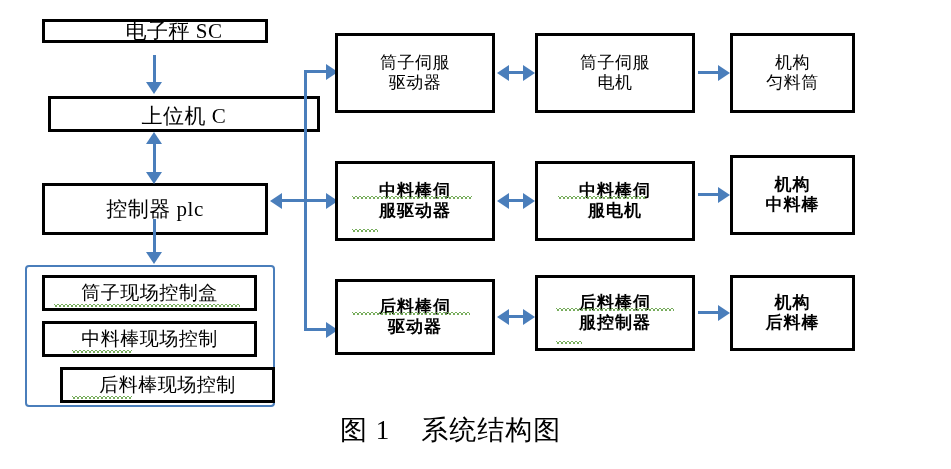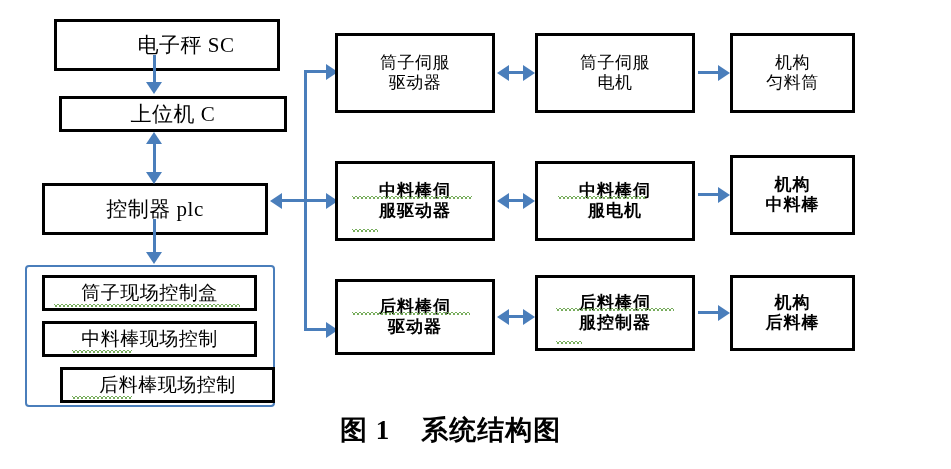--- a/index.html
+++ b/index.html
@@ -85,44 +85,43 @@
     border-right: 12px solid #4a7ebb;
   }
 
   
   .caption {
     position: absolute;
     font-size: 27px;
     color: #000000;
     white-space: pre;
     letter-spacing: 1px;
-    font-weight: bold;
   }
 
   
   .squiggle {
     position: absolute;
     height: 3px;
     background-image:
       linear-gradient(45deg, transparent 40%, #5f9e3f 40%, #5f9e3f 60%, transparent 60%),
       linear-gradient(-45deg, transparent 40%, #5f9e3f 40%, #5f9e3f 60%, transparent 60%);
     background-size: 4px 4px;
     opacity: 0.85;
   }
 </style>
 </head>
 <body>
 
 <div id="canvas">
 
-  <div class="node left-node" style="left:54px; top:19px; width:226px; height:52px;padding-left:38px;">
+  <div class="node left-node" style="left:42px; top:19px; width:226px; height:24px;padding-left:38px;">
     <span class="ln">电子秤 SC</span>
   </div>
 
-  <div class="node left-node" style="left:59px; top:96px; width:228px; height:36px;">
+  <div class="node left-node" style="left:48px; top:96px; width:272px; height:36px;justify-content:flex-end;">
     <span class="ln">上位机 C</span>
   </div>
 
   <div class="node left-node" style="left:42px; top:183px; width:226px; height:52px;">
     <span class="ln">控制器 plc</span>
   </div>
 
   <div class="group-box" style="left:25px; top:265px; width:250px; height:142px;"></div>
 
   <div class="node group-node" style="left:42px; top:275px; width:215px; height:36px;">

